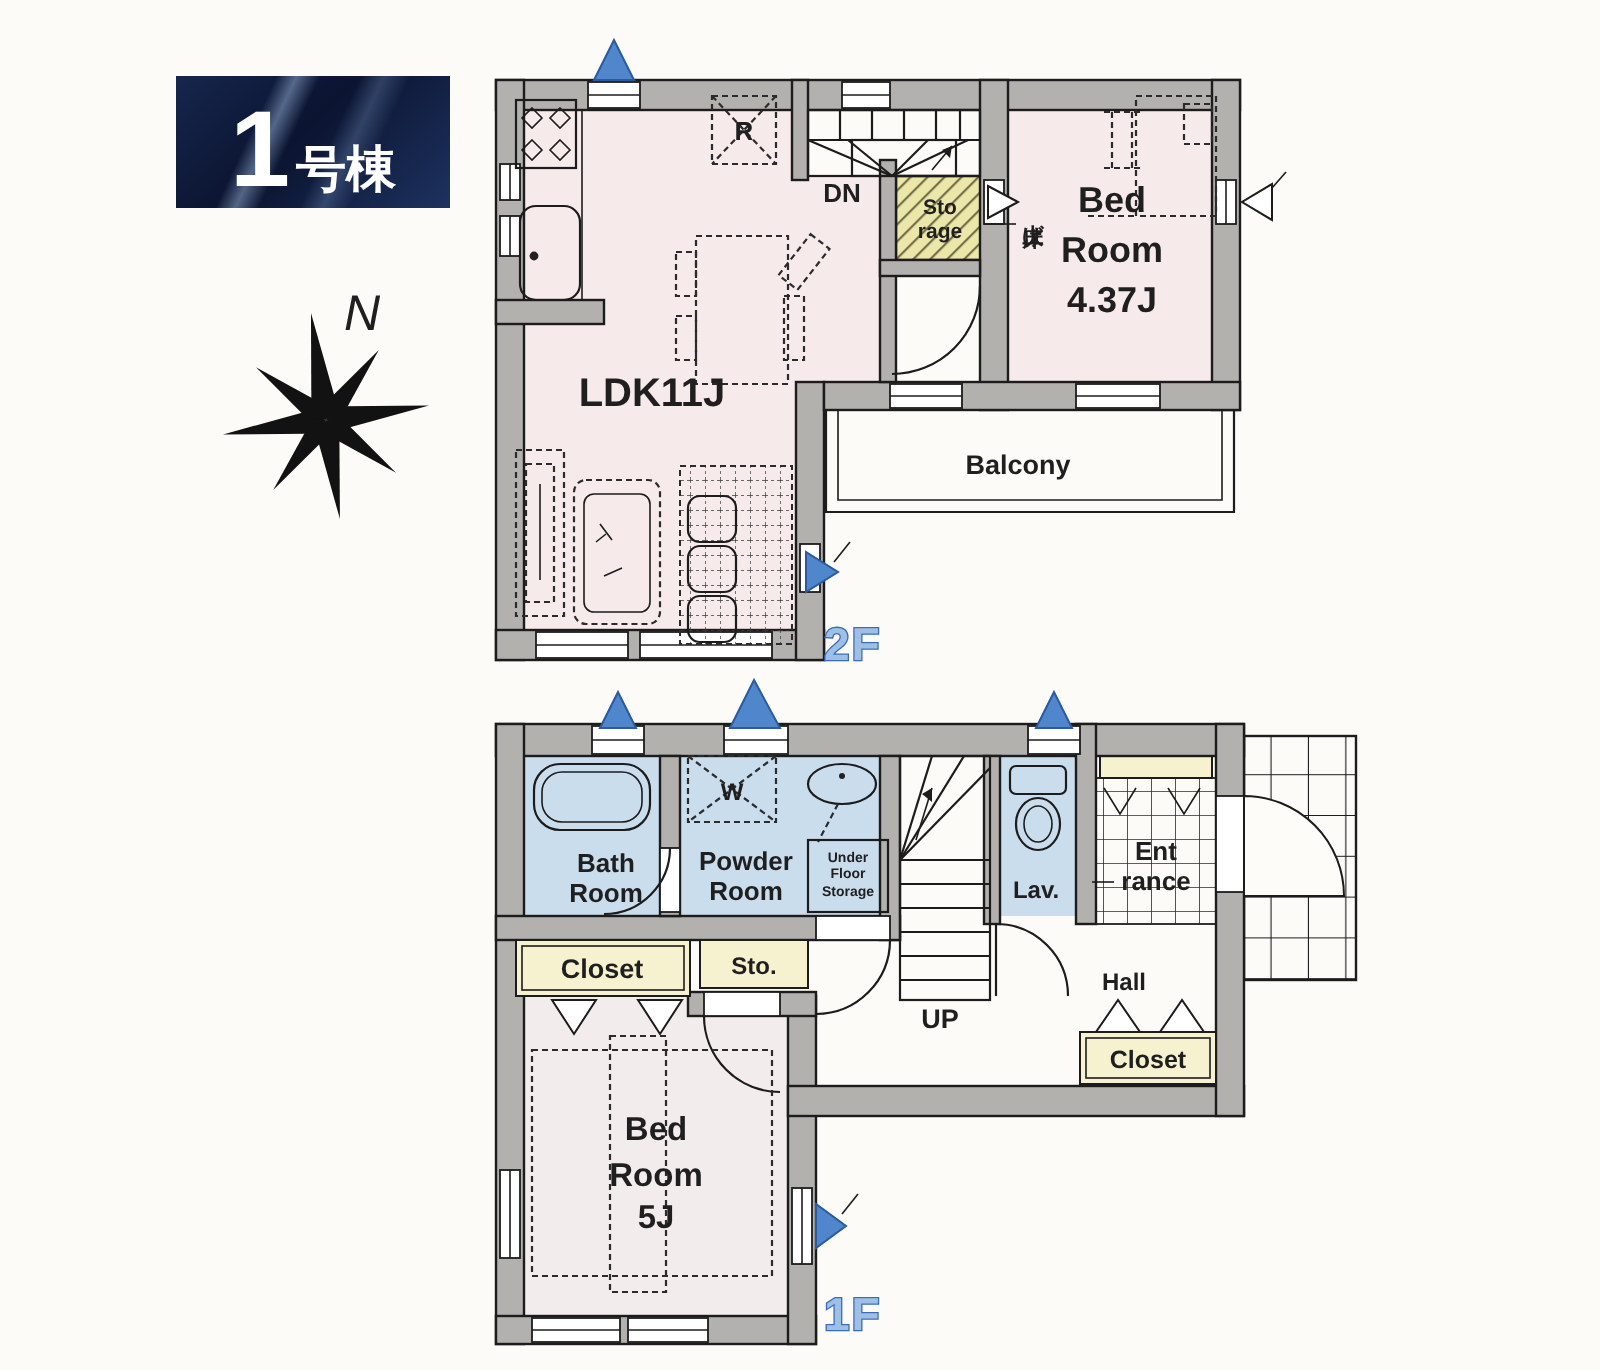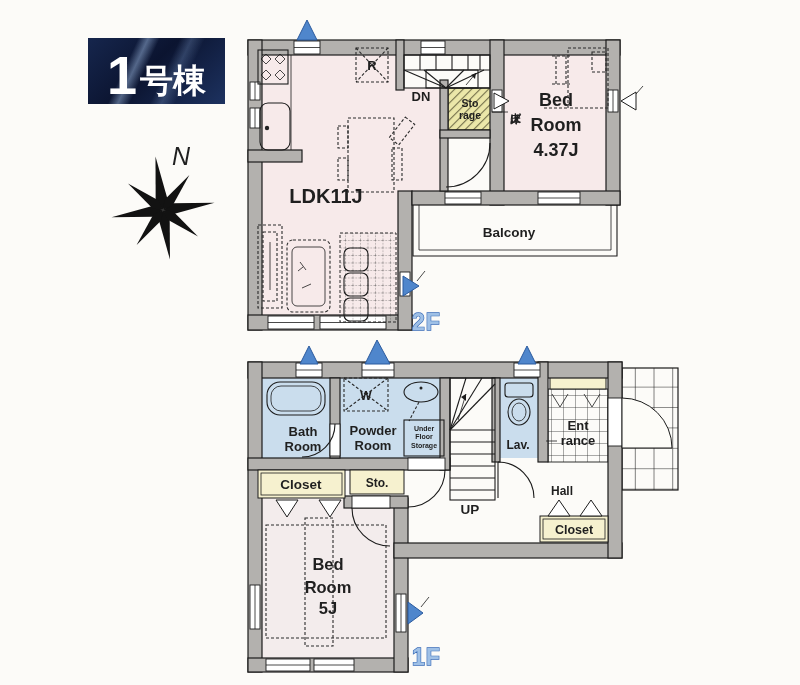--- a/index.html
+++ b/index.html
@@ -27,21 +27,21 @@
   .floorLabel{font-size:23px;font-weight:bold;fill:var(--fl-fill);stroke:var(--fl-stroke);
               stroke-width:1.3;paint-order:stroke;letter-spacing:1px;}
   .badge{position:absolute;left:88px;top:38px;width:137px;height:66px;
          background-image:
            linear-gradient(115deg, rgba(160,190,235,0) 30%, rgba(170,200,240,.45) 36%, rgba(160,190,235,0) 43%),
            linear-gradient(115deg, rgba(160,190,235,0) 55%, rgba(150,185,235,.25) 62%, rgba(160,190,235,0) 70%),
            linear-gradient(135deg, #16264d 0%, var(--navy1) 45%, var(--navy2) 100%);
          color:#fff;display:flex;align-items:flex-end;justify-content:center;
          padding-bottom:4px;box-sizing:border-box;}
   .badge-num{font-size:54px;font-weight:bold;line-height:0.9;}
-  .badge-suffix{font-size:33px;font-weight:bold;line-height:1.15;margin-left:3px;}
+  .badge-suffix{font-size:25px;font-weight:bold;line-height:1.15;margin-left:3px;}
 </style>
 </head>
 <body>
 
 <div class="canvas">
 
   <div class="badge">
     <span class="badge-num">1</span>
     <span class="badge-suffix">号棟</span>
   </div>

